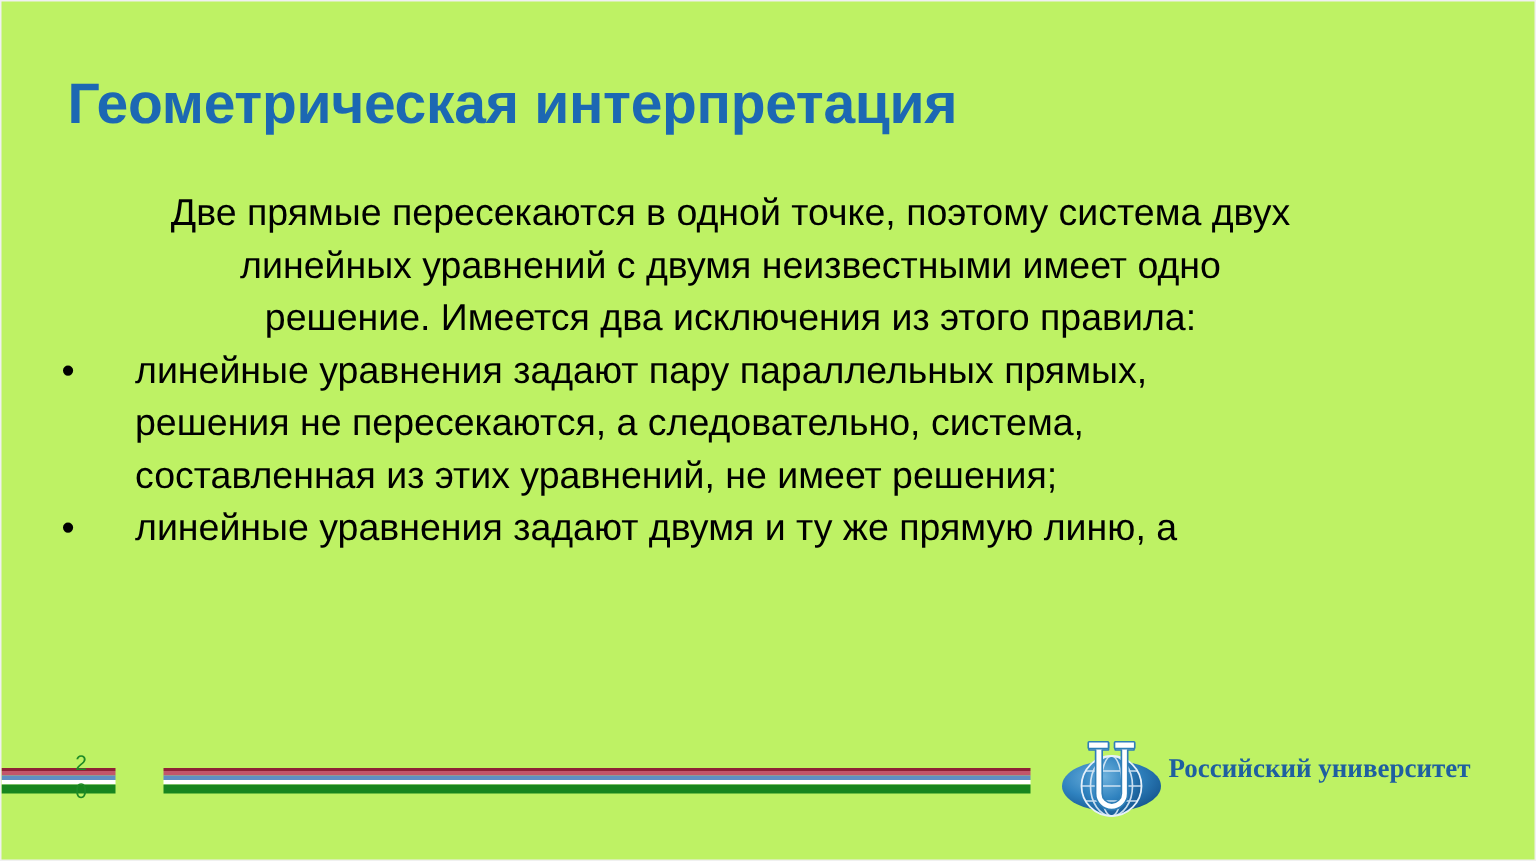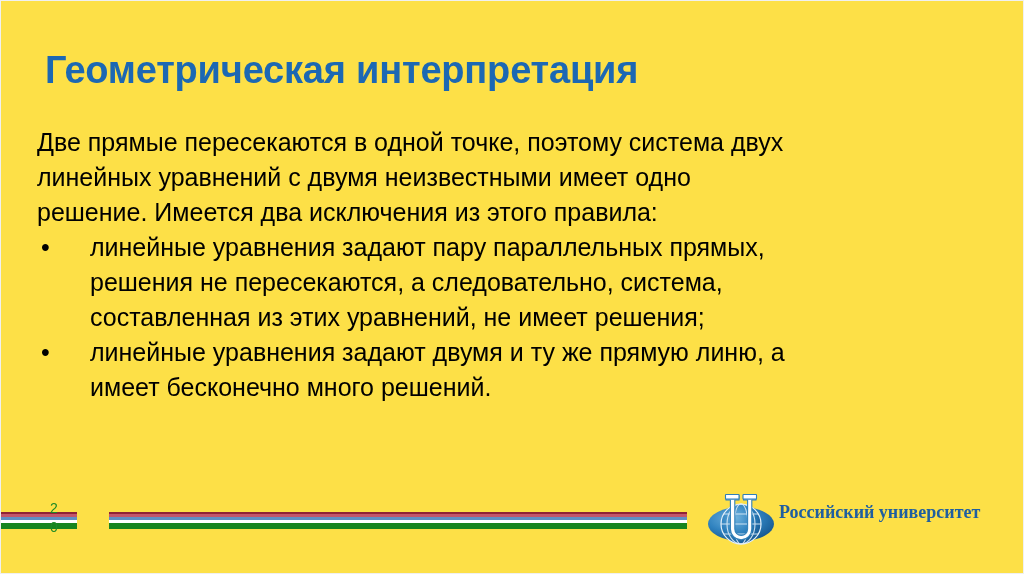--- a/index.html
+++ b/index.html
@@ -9,21 +9,21 @@
     background: #ffffff;
   }
   body {
     font-family: "Liberation Sans", "DejaVu Sans", sans-serif;
   }
 
   .slide {
     position: relative;
     width: 1024px;
     height: 574px;
-    background: #fde047;
+    background: #bef264;
     border: 1px solid #f0f0f0;
     box-sizing: border-box;
     overflow: hidden;
   }
 
   
   .slide-title {
     position: absolute;
     left: 44px;
     top: 48px;
@@ -43,20 +43,21 @@
     top: 124px;
     width: 900px;
     color: #000000;
     font-size: 25px;
     line-height: 35px;
   }
 
   .para {
     margin: 0;
     padding: 0;
+    text-align: center;
   }
   .para .line {
     display: block;
     white-space: nowrap;
   }
 
   .bullet-list {
     list-style: none;
     margin: 0;
     padding: 0;
@@ -158,21 +159,20 @@
       <li class="bullet-item">
         <span class="bullet-dot">•</span>
         <span class="line">линейные уравнения задают пару параллельных  прямых,</span>
         <span class="line">решения не пересекаются, а следовательно, система,</span>
         <span class="line">составленная из этих уравнений, не имеет решения;</span>
       </li>
 
       <li class="bullet-item">
         <span class="bullet-dot">•</span>
         <span class="line">линейные уравнения задают двумя и ту же  прямую линю, а</span>
-        <span class="line">имеет бесконечно много решений.</span>
       </li>
 
     </ul>
   </div>
 
   <div class="stripe stripe-left">
     <div class="bar bar-maroon"></div>
     <div class="bar bar-rose"></div>
     <div class="bar bar-blue"></div>
     <div class="bar bar-gap"></div>

